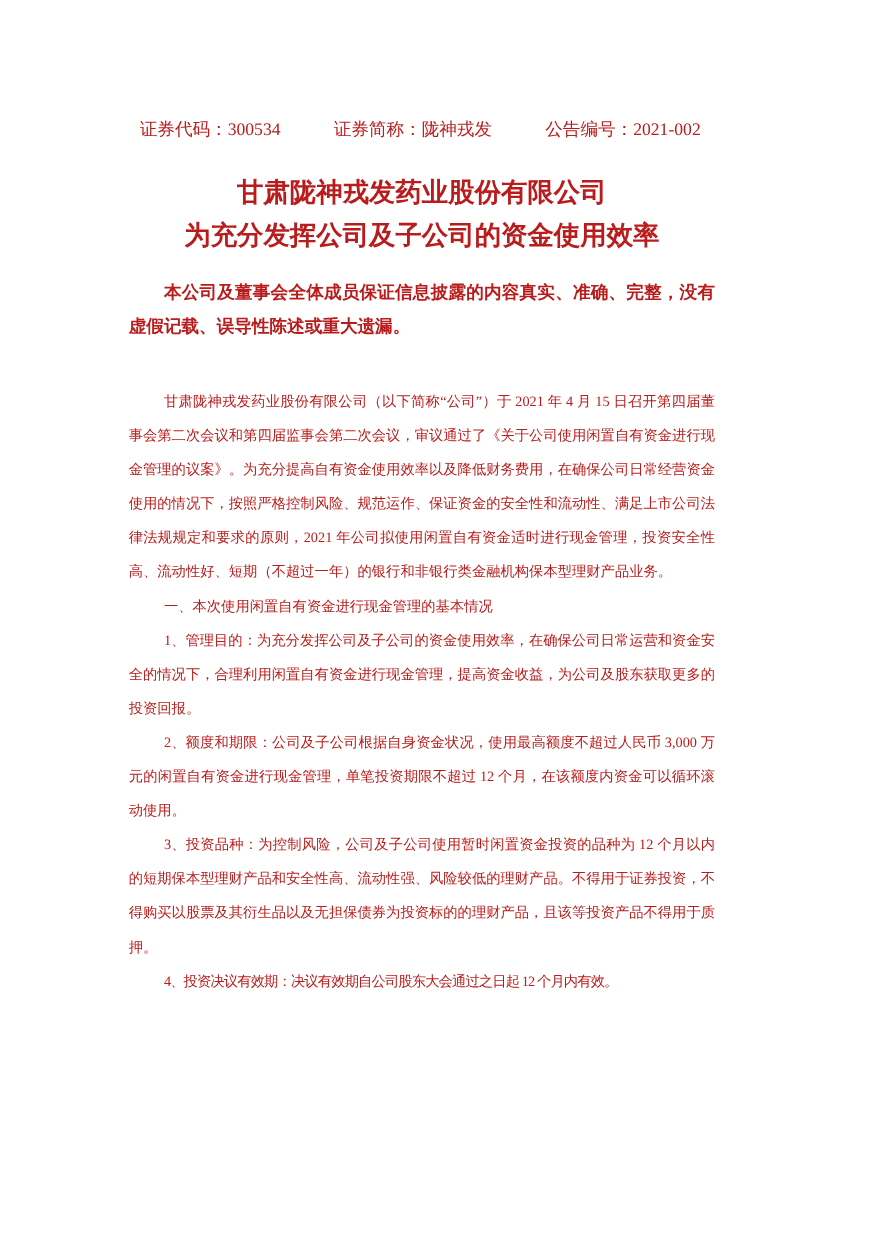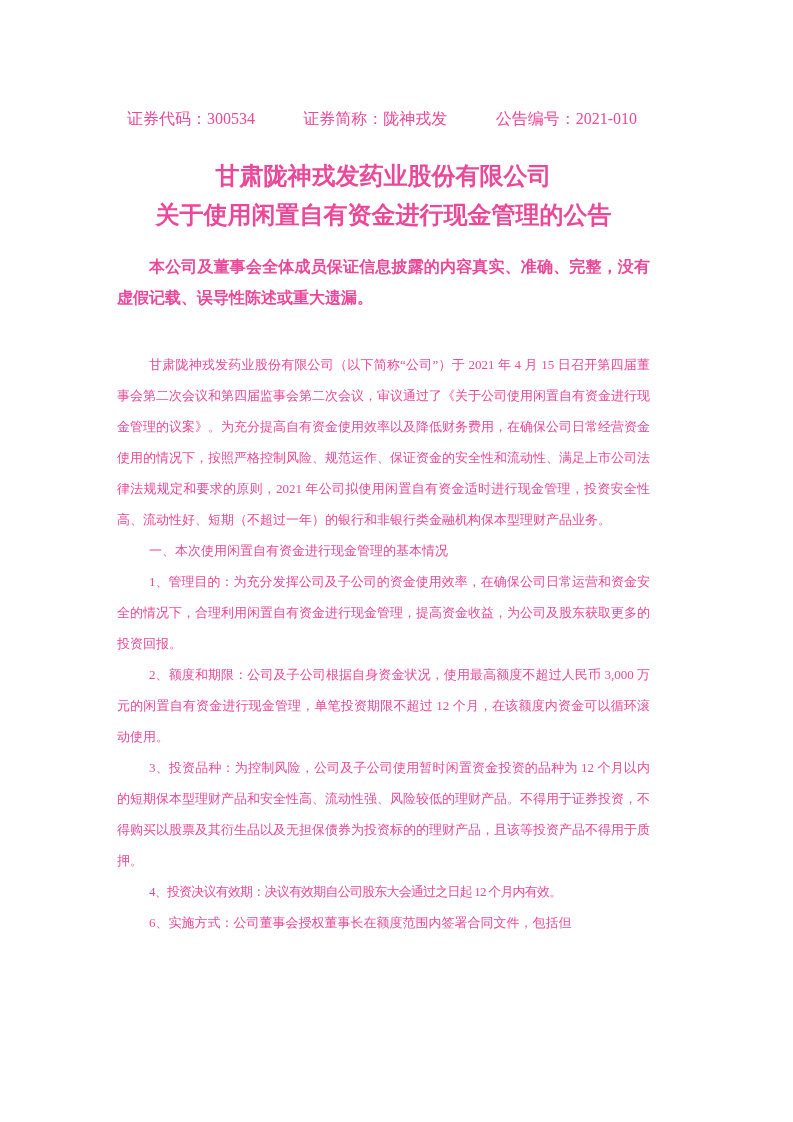--- a/index.html
+++ b/index.html
@@ -5,21 +5,21 @@
   html, body {
     margin: 0;
     padding: 0;
     background: #ffffff;
   }
   .page {
     position: relative;
     width: 763px;
     height: 1122px;
     background: #ffffff;
-    color: #ec4899;
+    color: #b91c1c;
     box-sizing: border-box;
     padding: 108px 113px 0 117px;
     overflow: hidden;
     font-family: "Liberation Serif", serif;
     font-size: 16px;
   }
   .header-row {
     display: flex;
     justify-content: space-between;
     padding: 0 13px 0 10px;
@@ -66,33 +66,32 @@
   }
 </style>
 </head>
 <body>
 
 <div class="page">
 
   <div class="header-row">
     <span>证券代码：300534</span>
     <span>证券简称：陇神戎发</span>
-    <span>公告编号：2021-010</span>
+    <span>公告编号：2021-002</span>
   </div>
 
   <div class="title-block">
     <span class="title-line">甘肃陇神戎发药业股份有限公司</span>
-    <span class="title-line">关于使用闲置自有资金进行现金管理的公告</span>
+    <span class="title-line">为充分发挥公司及子公司的资金使用效率</span>
   </div>
 
   <p class="disclaimer">本公司及董事会全体成员保证信息披露的内容真实、准确、完整，没有虚假记载、误导性陈述或重大遗漏。</p>
 
   <p class="para intro">甘肃陇神戎发药业股份有限公司（以下简称“公司”）于 2021 年 4 月 15 日召开第四届董事会第二次会议和第四届监事会第二次会议，审议通过了《关于公司使用闲置自有资金进行现金管理的议案》。为充分提高自有资金使用效率以及降低财务费用，在确保公司日常经营资金使用的情况下，按照严格控制风险、规范运作、保证资金的安全性和流动性、满足上市公司法律法规规定和要求的原则，2021 年公司拟使用闲置自有资金适时进行现金管理，投资安全性高、流动性好、短期（不超过一年）的银行和非银行类金融机构保本型理财产品业务。</p>
 
   <p class="para section-heading">一、本次使用闲置自有资金进行现金管理的基本情况</p>
 
   <p class="para">1、管理目的：为充分发挥公司及子公司的资金使用效率，在确保公司日常运营和资金安全的情况下，合理利用闲置自有资金进行现金管理，提高资金收益，为公司及股东获取更多的投资回报。</p>
   <p class="para">2、额度和期限：公司及子公司根据自身资金状况，使用最高额度不超过人民币 3,000 万元的闲置自有资金进行现金管理，单笔投资期限不超过 12 个月，在该额度内资金可以循环滚动使用。</p>
   <p class="para">3、投资品种：为控制风险，公司及子公司使用暂时闲置资金投资的品种为 12 个月以内的短期保本型理财产品和安全性高、流动性强、风险较低的理财产品。不得用于证券投资，不得购买以股票及其衍生品以及无担保债券为投资标的的理财产品，且该等投资产品不得用于质押。</p>
   <p class="para tight">4、投资决议有效期：决议有效期自公司股东大会通过之日起 12 个月内有效。</p>
-  <p class="para">6、实施方式：公司董事会授权董事长在额度范围内签署合同文件，包括但</p>
 
 </div>
 
 </body></html>

